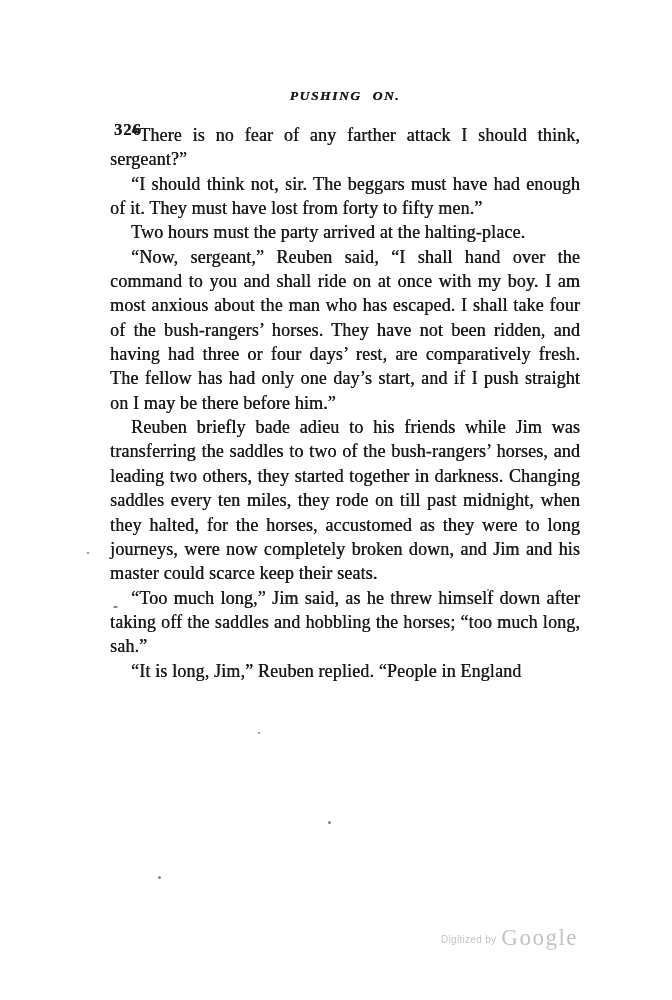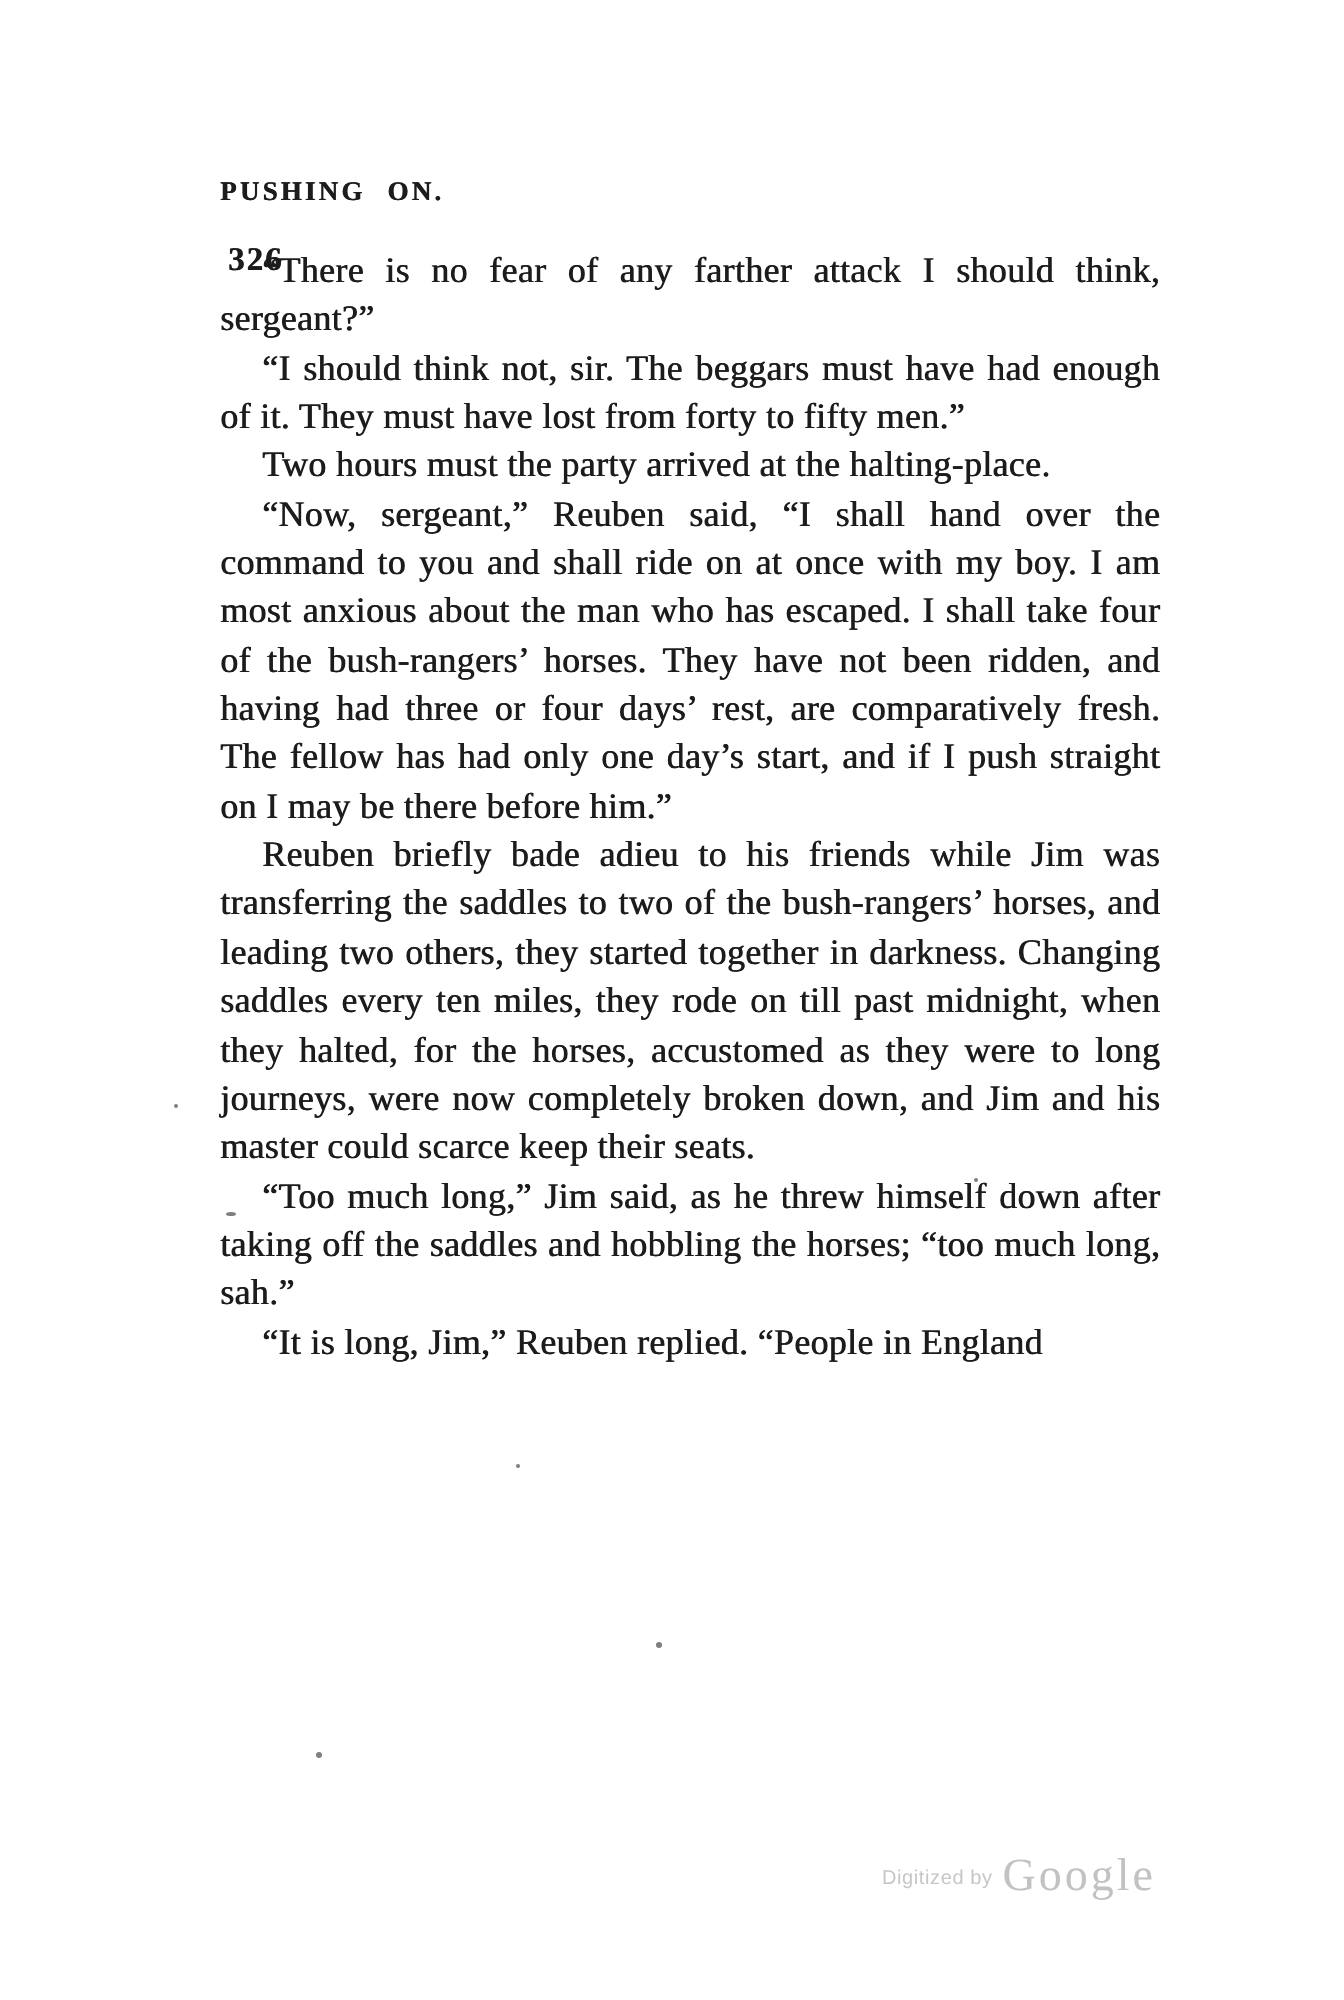--- a/index.html
+++ b/index.html
@@ -30,26 +30,27 @@
     top: 0;
     font-size: 16.5px;
     font-weight: bold;
     letter-spacing: 1px;
     text-shadow: 0.3px 0 0 currentColor;
     margin-top: 32px;
   }
   .head-title {
     display: block;
     width: 100%;
-    text-align: left;
+    text-align: center;
     font-size: 13.5px;
     font-weight: bold;
     letter-spacing: 1.6px;
     word-spacing: 6px;
     text-shadow: 0.3px 0 0 currentColor;
+    font-style: italic;
   }
   
   .body-text {
     position: absolute;
     left: 110px;
     top: 123px;
     width: 470px;
     font-size: 18px;
     line-height: 24.35px;
     text-align: justify;

